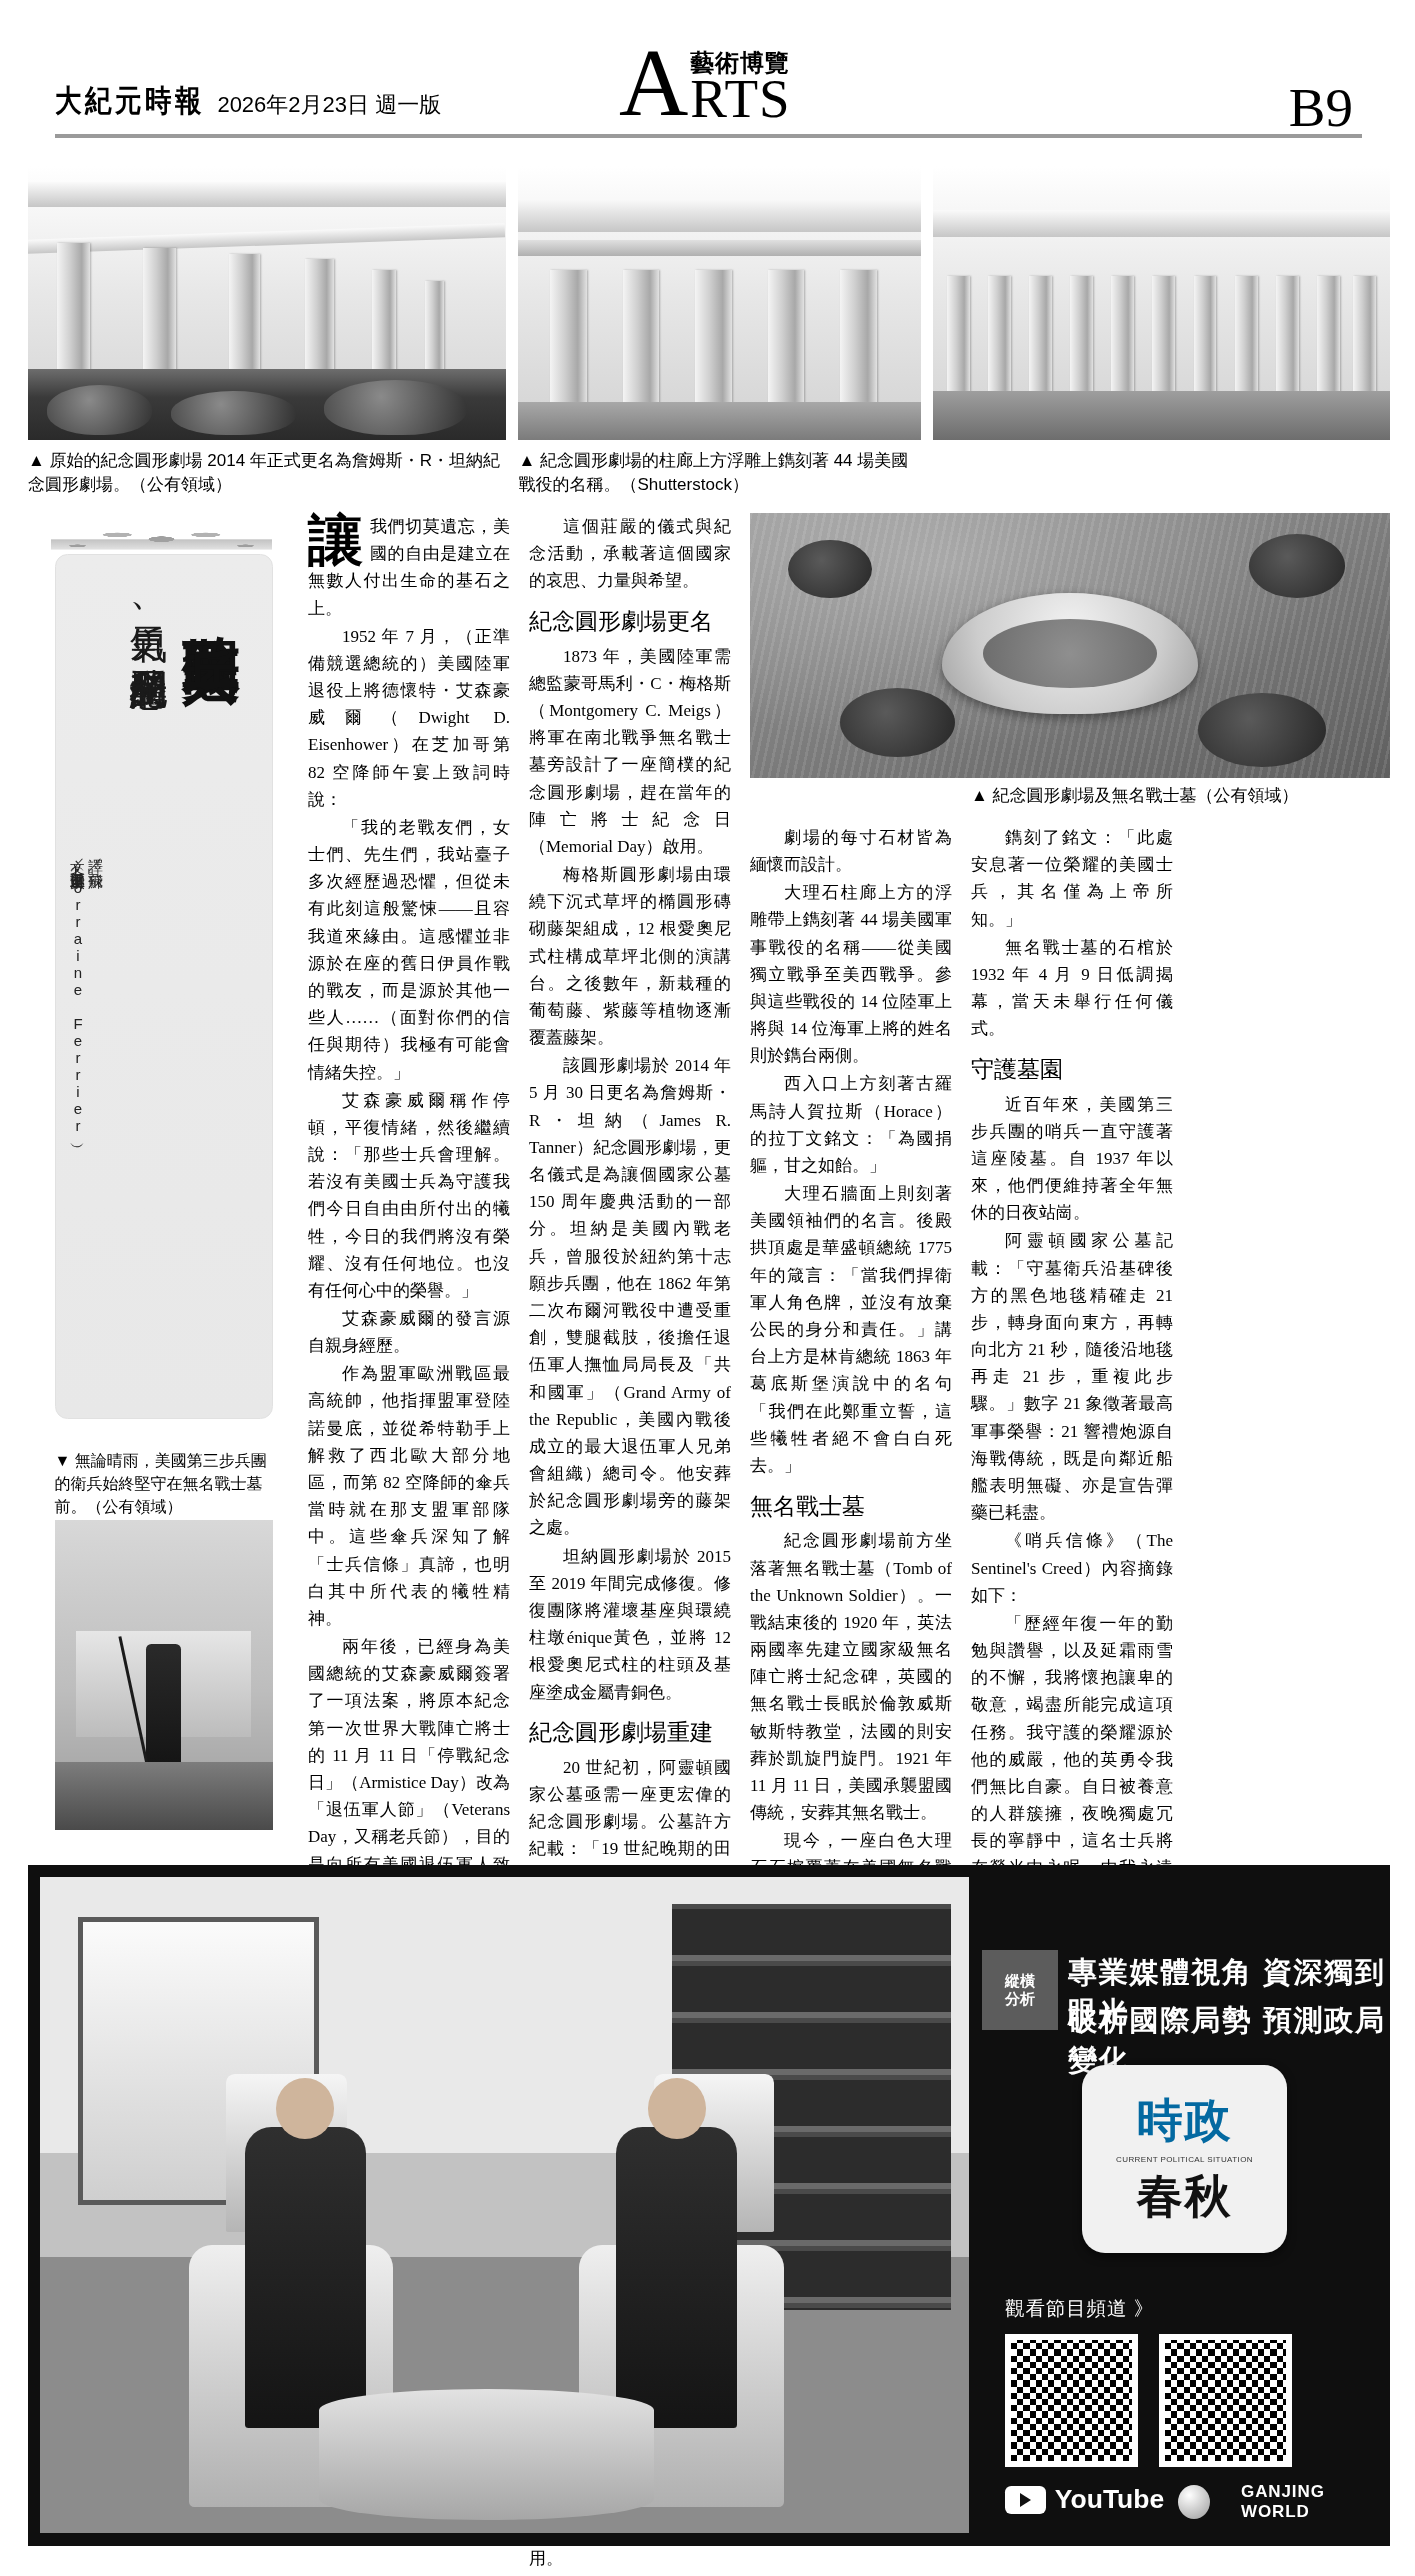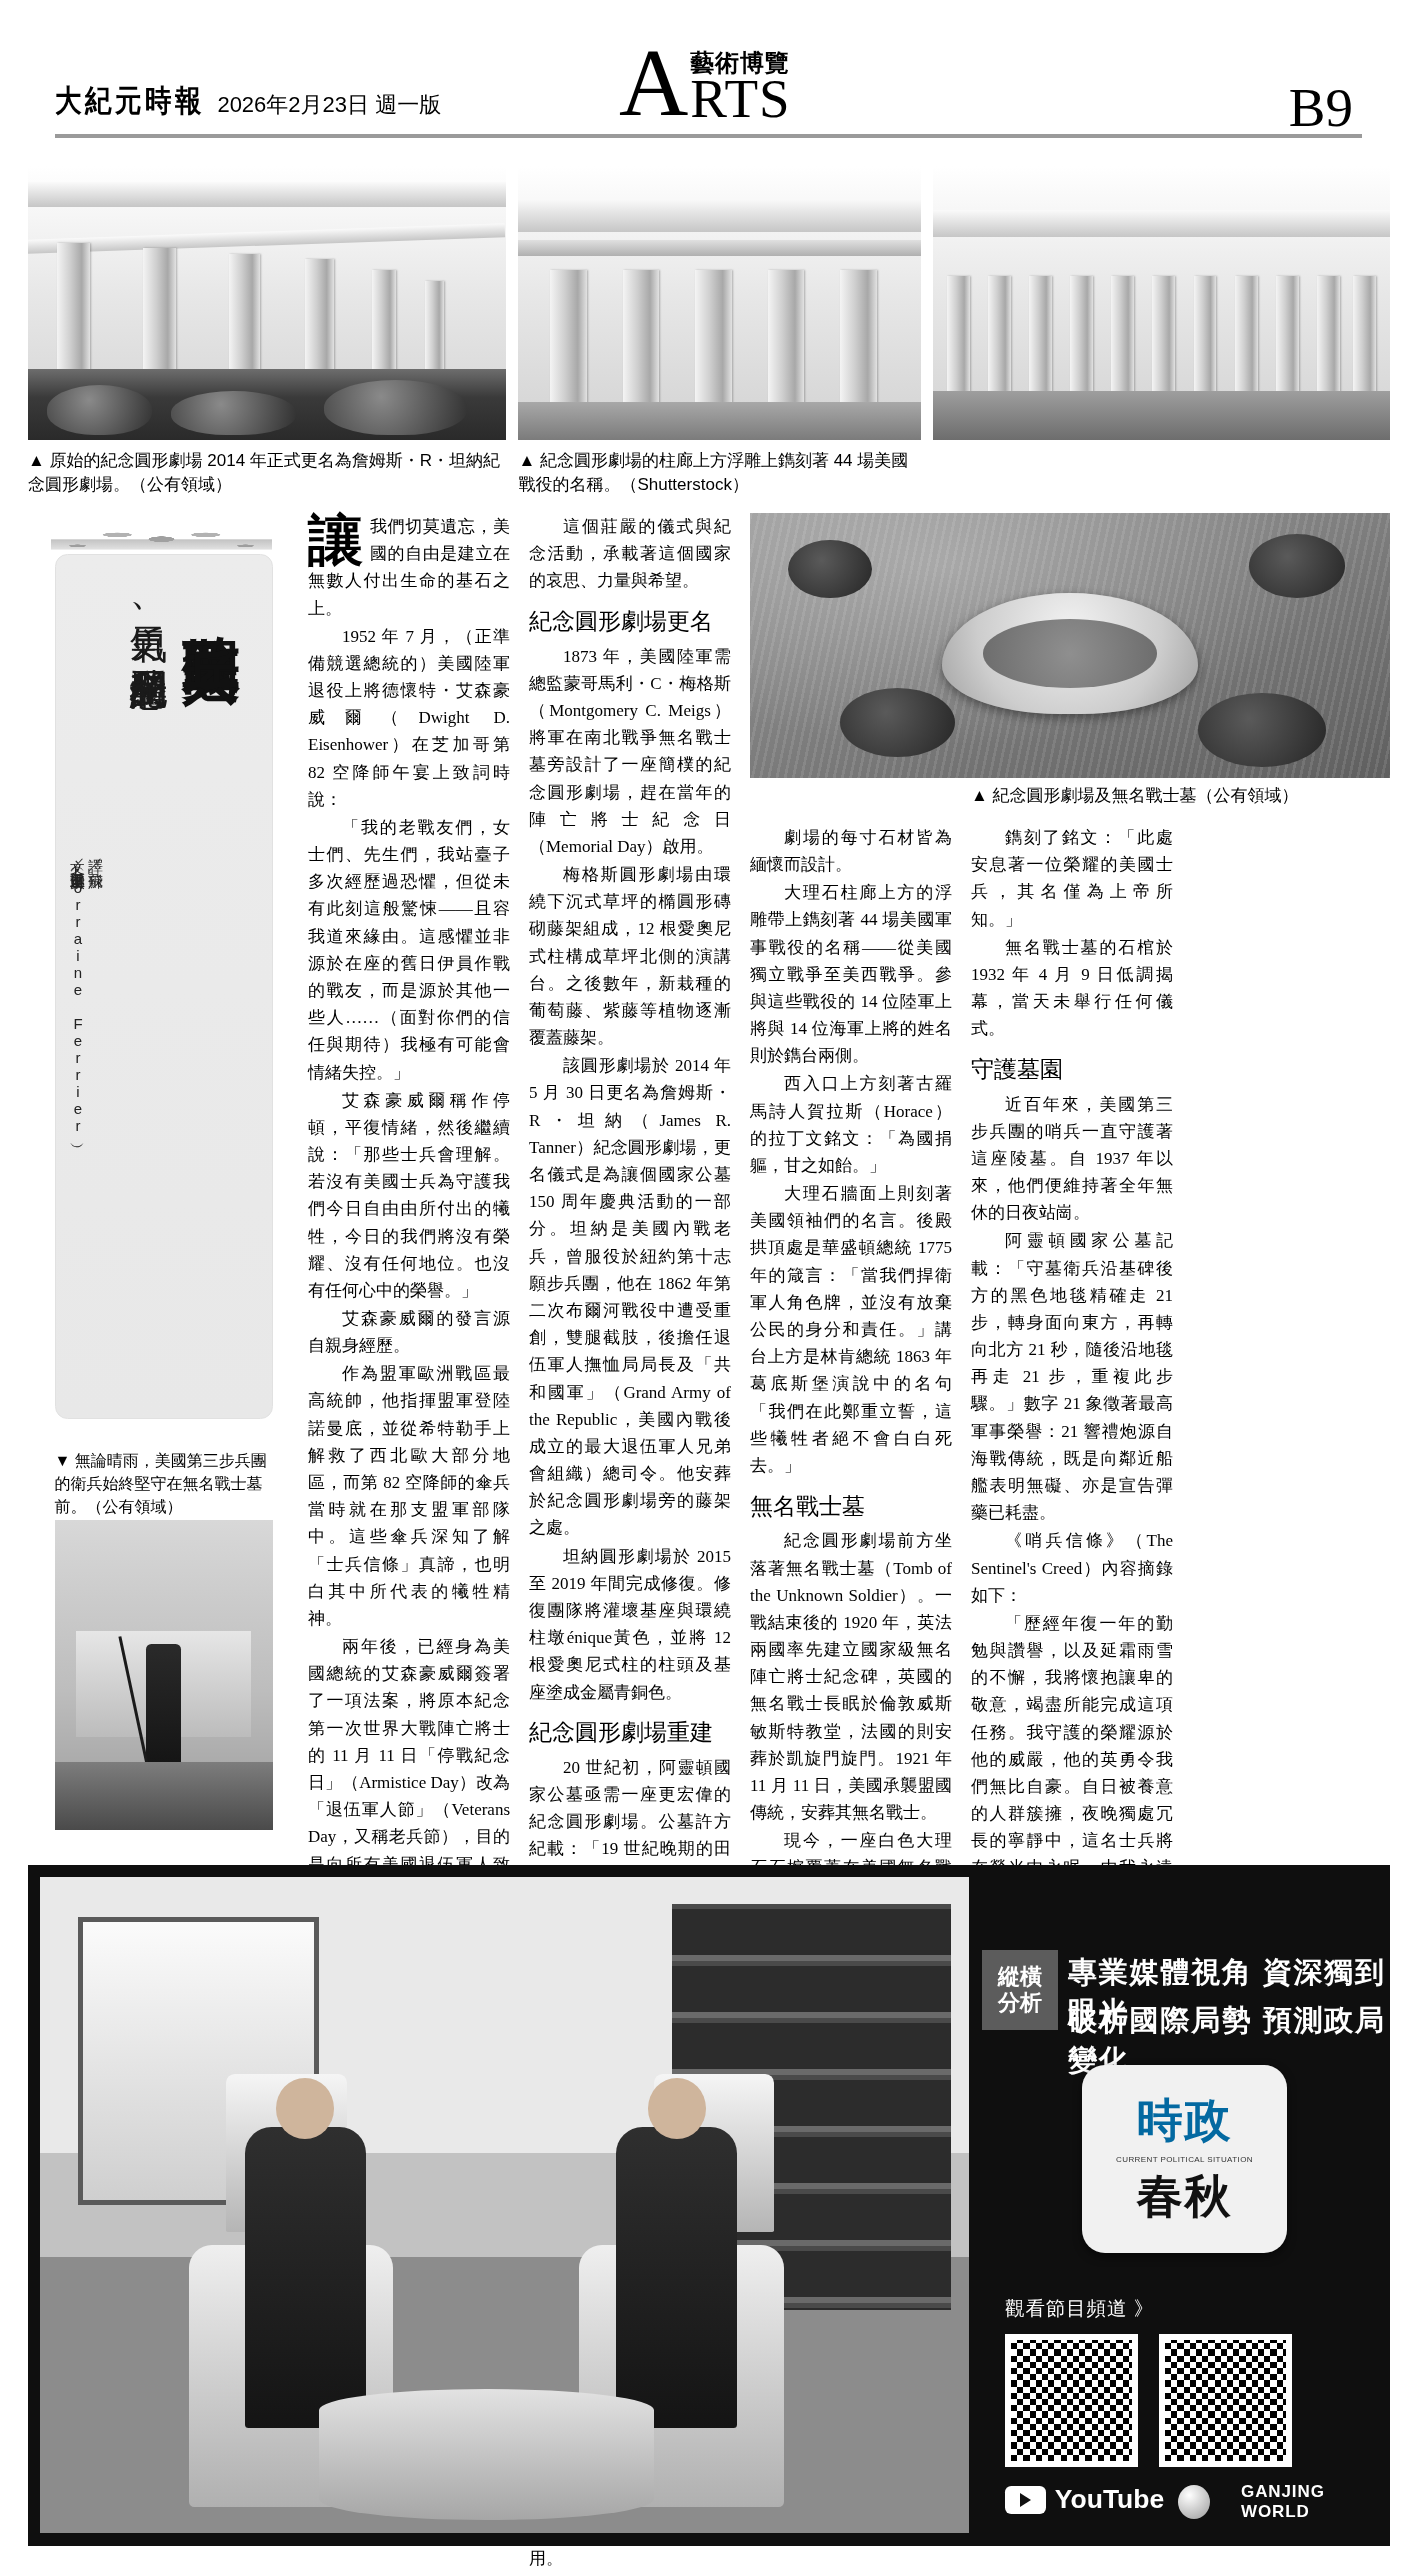--- a/index.html
+++ b/index.html
@@ -139,21 +139,21 @@
   .ad-chair { position:absolute; bottom:4%; width:22%; height:40%;
      background:linear-gradient(180deg,#efefef,#b0b0b0); border-radius:23px 23px 5.3px 5.3px;}
   .ad-person { position:absolute; bottom:16%; width:13%; height:46%;
      background:linear-gradient(180deg,#2f2f2f,#141414); border-radius:26.5px 26.5px 3.5px 3.5px;}
   .ad-head { position:absolute; top:-16%; left:26%; width:48%; height:20%;
      background:#cfb59c; border-radius:50%;}
   .ad-table { position:absolute; left:30%; bottom:2%; width:36%; height:20%;
      background:linear-gradient(180deg,#e2e2e2,#a6a6a6); border-radius:50%/21px;}
 
   .tag { position:absolute; left:954px; top:85px; width:76px; height:80px; background:#5c5c5c;
-         color:#fff; font-family:"Liberation Sans", sans-serif; font-size:22px; font-weight:bold;
+         color:#fff; font-family:"Liberation Sans", sans-serif; font-size:15px; font-weight:bold;
          display:flex; flex-direction:column; align-items:center; justify-content:center; line-height:1.18; }
   .ad-line { position:absolute; color:#fff; font-family:"Liberation Sans", sans-serif;
              font-weight:bold; font-size:29px; letter-spacing:1.8px; }
   #ad-l1 { left:1040px; top:88px; }
   #ad-l2 { left:1040px; top:136px; }
 
   #logo-box { position:absolute; left:1054px; top:200px; width:205px; height:188px;
               background:#f1f1f1; border-radius:23px; box-shadow:0 3.5px 8.8px rgba(0,0,0,.5);
               display:flex; flex-direction:column; align-items:center; justify-content:center; }
   #logo-top { font-family:"Liberation Sans", sans-serif; font-weight:bold; font-size:46px; color:#0369a1; letter-spacing:1.8px;}

